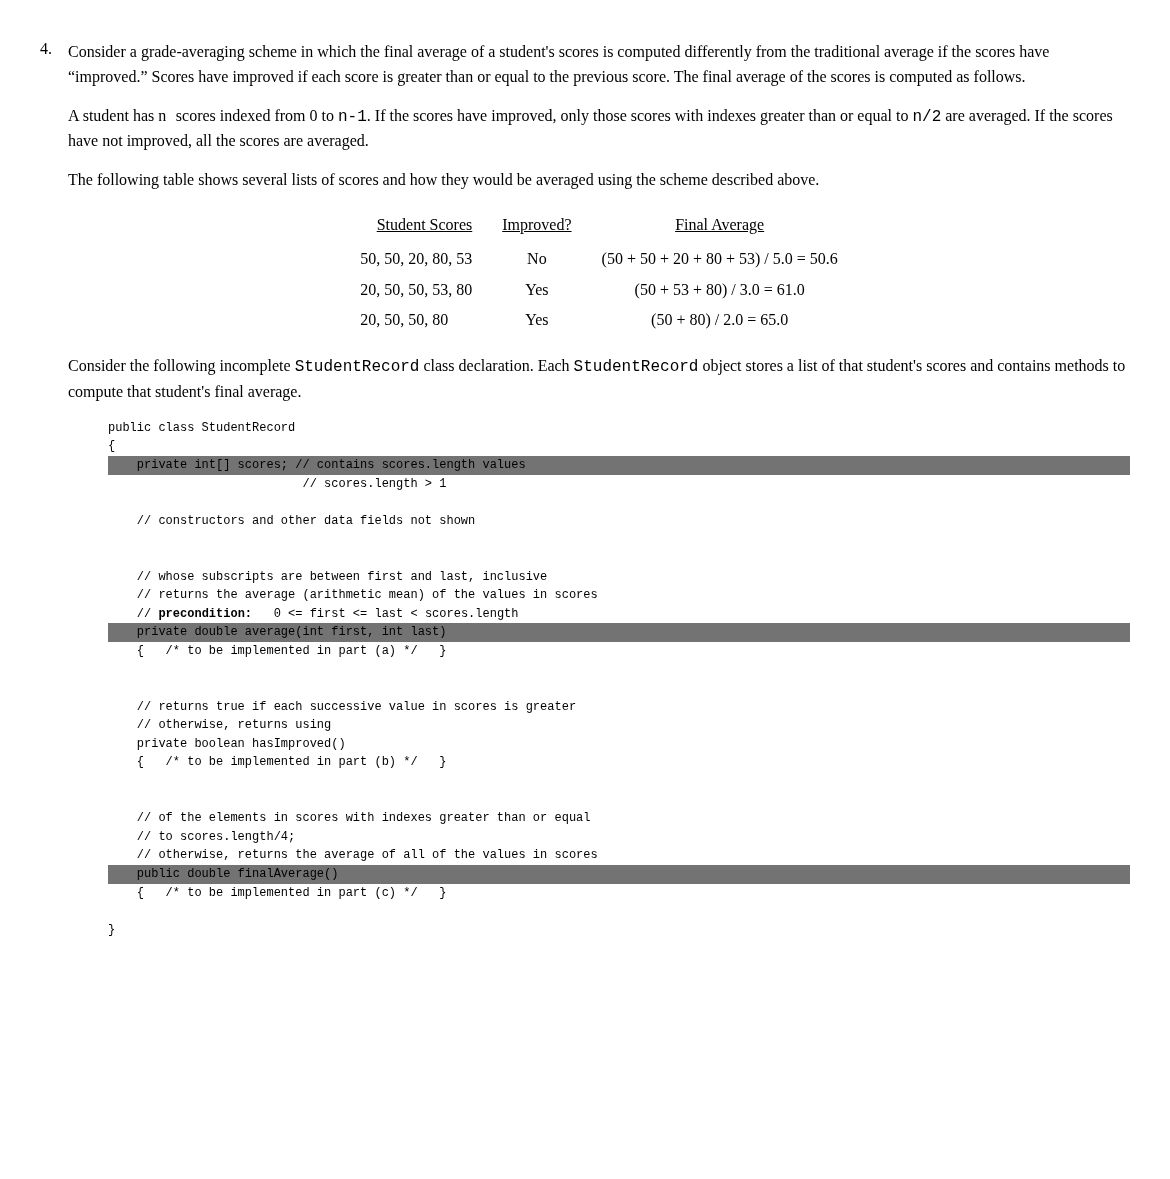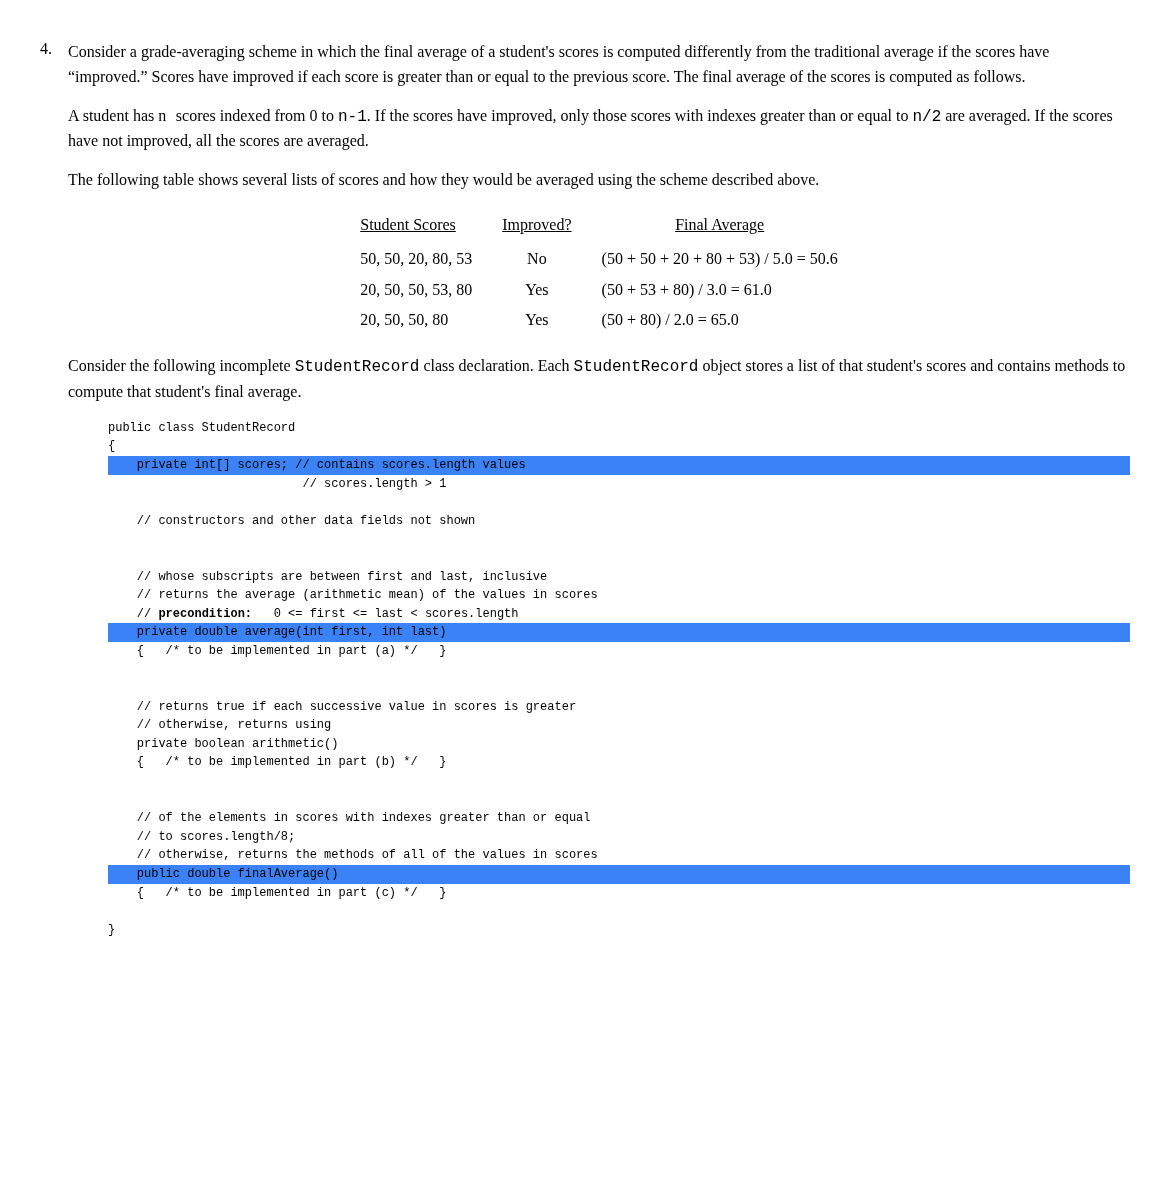--- a/index.html
+++ b/index.html
@@ -55,21 +55,21 @@
 
     .scores-table {
       border-collapse: collapse;
       font-size: 16px;
     }
 
     .scores-table th {
       text-decoration: underline;
       font-weight: normal;
       padding: 2px 30px 6px 0;
-      text-align: left;
+      text-align: right;
       vertical-align: bottom;
     }
 
     .scores-table th:last-child {
       text-align: center;
       padding-right: 0;
     }
 
     .scores-table th:nth-child(2) {
       text-align: center;
@@ -85,37 +85,37 @@
       padding: 3px 30px 3px 0;
       text-align: left;
       vertical-align: top;
     }
 
     .scores-table td:nth-child(2) {
       text-align: center;
     }
 
     .scores-table td:nth-child(3) {
-      text-align: left;
+      text-align: center;
       padding-right: 0;
     }
 
     .code-block {
       font-family: "Courier New", Courier, monospace;
       font-size: 12px;
       line-height: 1.55;
       margin: 14px 0 14px 40px;
     }
 
     .code-line {
       white-space: pre;
     }
 
     .highlighted {
-      background-color: #3b82f6;
+      background-color: #737373;
     }
 
     .bold-mono {
       font-weight: bold;
       font-family: "Courier New", Courier, monospace;
     }
   </style>
 </head>
 <body>
 
@@ -170,27 +170,27 @@
         <div class="code-line">&nbsp;</div>
         <div class="code-line">    // whose subscripts are between first and last, inclusive</div>
         <div class="code-line">    // returns the average (arithmetic mean) of the values in scores</div>
         <div class="code-line">    // <span class="bold-mono">precondition:</span>   0 &lt;= first &lt;= last &lt; scores.length</div>
         <div class="code-line highlighted">    private double average(int first, int last)</div>
         <div class="code-line">    {   /* to be implemented in part (a) */   }</div>
         <div class="code-line">&nbsp;</div>
         <div class="code-line">&nbsp;</div>
         <div class="code-line">    // returns true if each successive value in scores is greater</div>
         <div class="code-line">    // otherwise, returns using</div>
-        <div class="code-line">    private boolean arithmetic()</div>
+        <div class="code-line">    private boolean hasImproved()</div>
         <div class="code-line">    {   /* to be implemented in part (b) */   }</div>
         <div class="code-line">&nbsp;</div>
         <div class="code-line">&nbsp;</div>
         <div class="code-line">    // of the elements in scores with indexes greater than or equal</div>
-        <div class="code-line">    // to scores.length/8;</div>
-        <div class="code-line">    // otherwise, returns the methods of all of the values in scores</div>
+        <div class="code-line">    // to scores.length/4;</div>
+        <div class="code-line">    // otherwise, returns the average of all of the values in scores</div>
         <div class="code-line highlighted">    public double finalAverage()</div>
         <div class="code-line">    {   /* to be implemented in part (c) */   }</div>
         <div class="code-line">&nbsp;</div>
         <div class="code-line">}</div>
       </div>
 
     </div>
   </div>
 </div>
 

